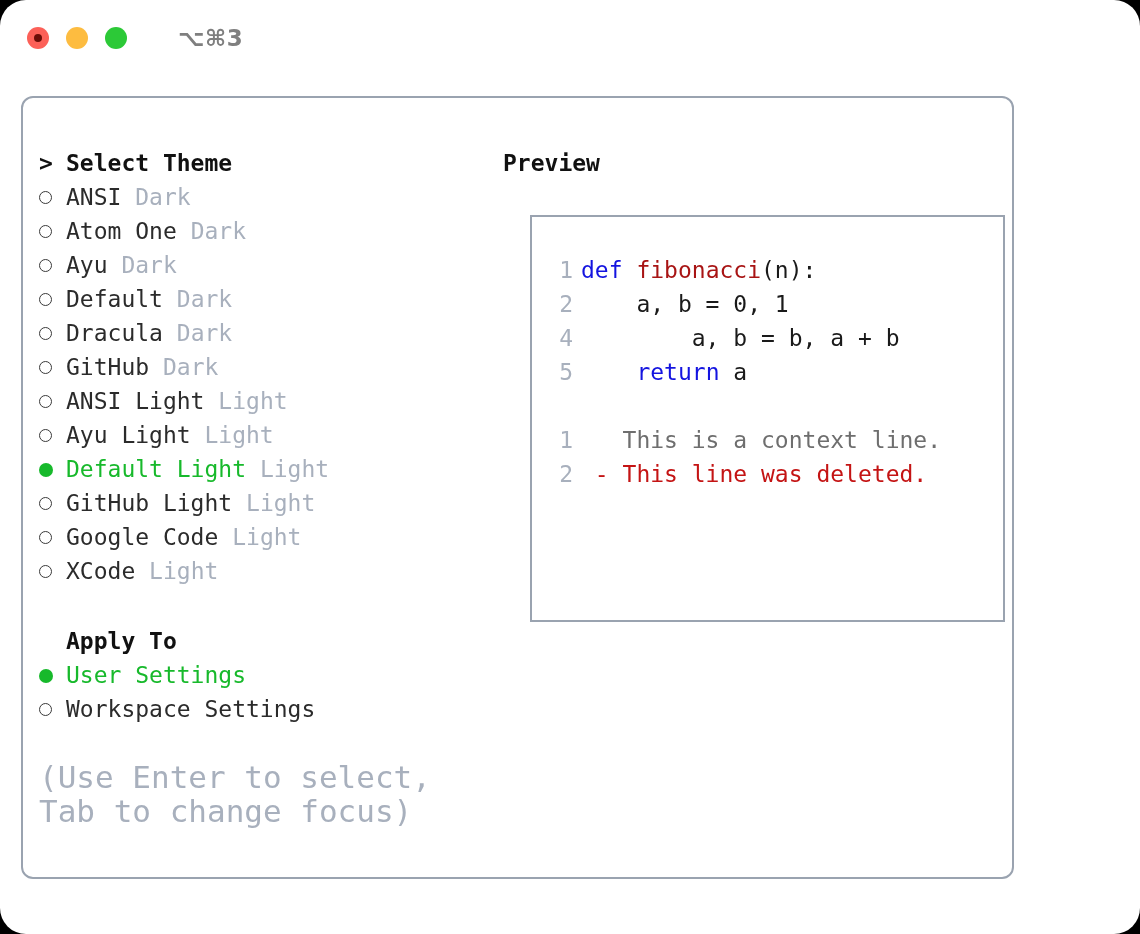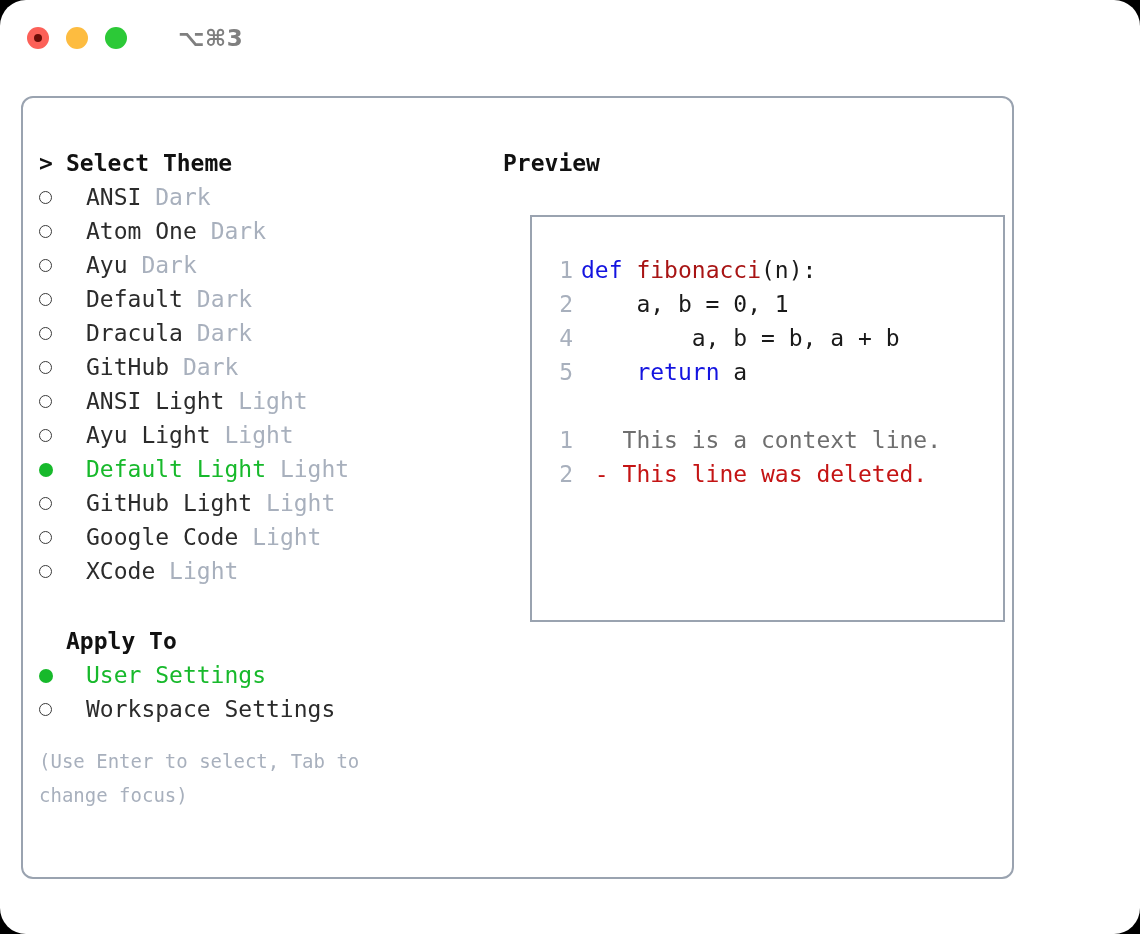--- a/index.html
+++ b/index.html
@@ -143,40 +143,40 @@
   }
   .bullet .dot-filled {
     display: inline-block;
     width: 14px; height: 14px;
     border-radius: 50%;
     background: #17b92b;
     vertical-align: middle;
     position: relative;
     top: -1px;
   }
-  .opt-label { color: #2b2b2b; margin-left: 20px; }
+  .opt-label { color: #2b2b2b; }
   .opt-row.selected .opt-label { color: #17b92b; }
   .opt-suffix { color: #a8b0bd; }
 
   .gap-block { height: 36px; }
 
   .apply-header {
     font-size: 23px;
     font-weight: bold;
     color: #111111;
     height: 34px;
     line-height: 34px;
     display: flex;
     align-items: flex-start;
     white-space: pre;
   }
 
   .hint {
-    margin-top: 18px;
-    font-size: 19px;
+    margin-top: 34px;
+    font-size: 31px;
     color: #a8b0bd;
     line-height: 34px;
     width: 400px;
     white-space: pre-wrap;
   }
 
   
   .right-col {
     position: absolute;
     left: 480px;

